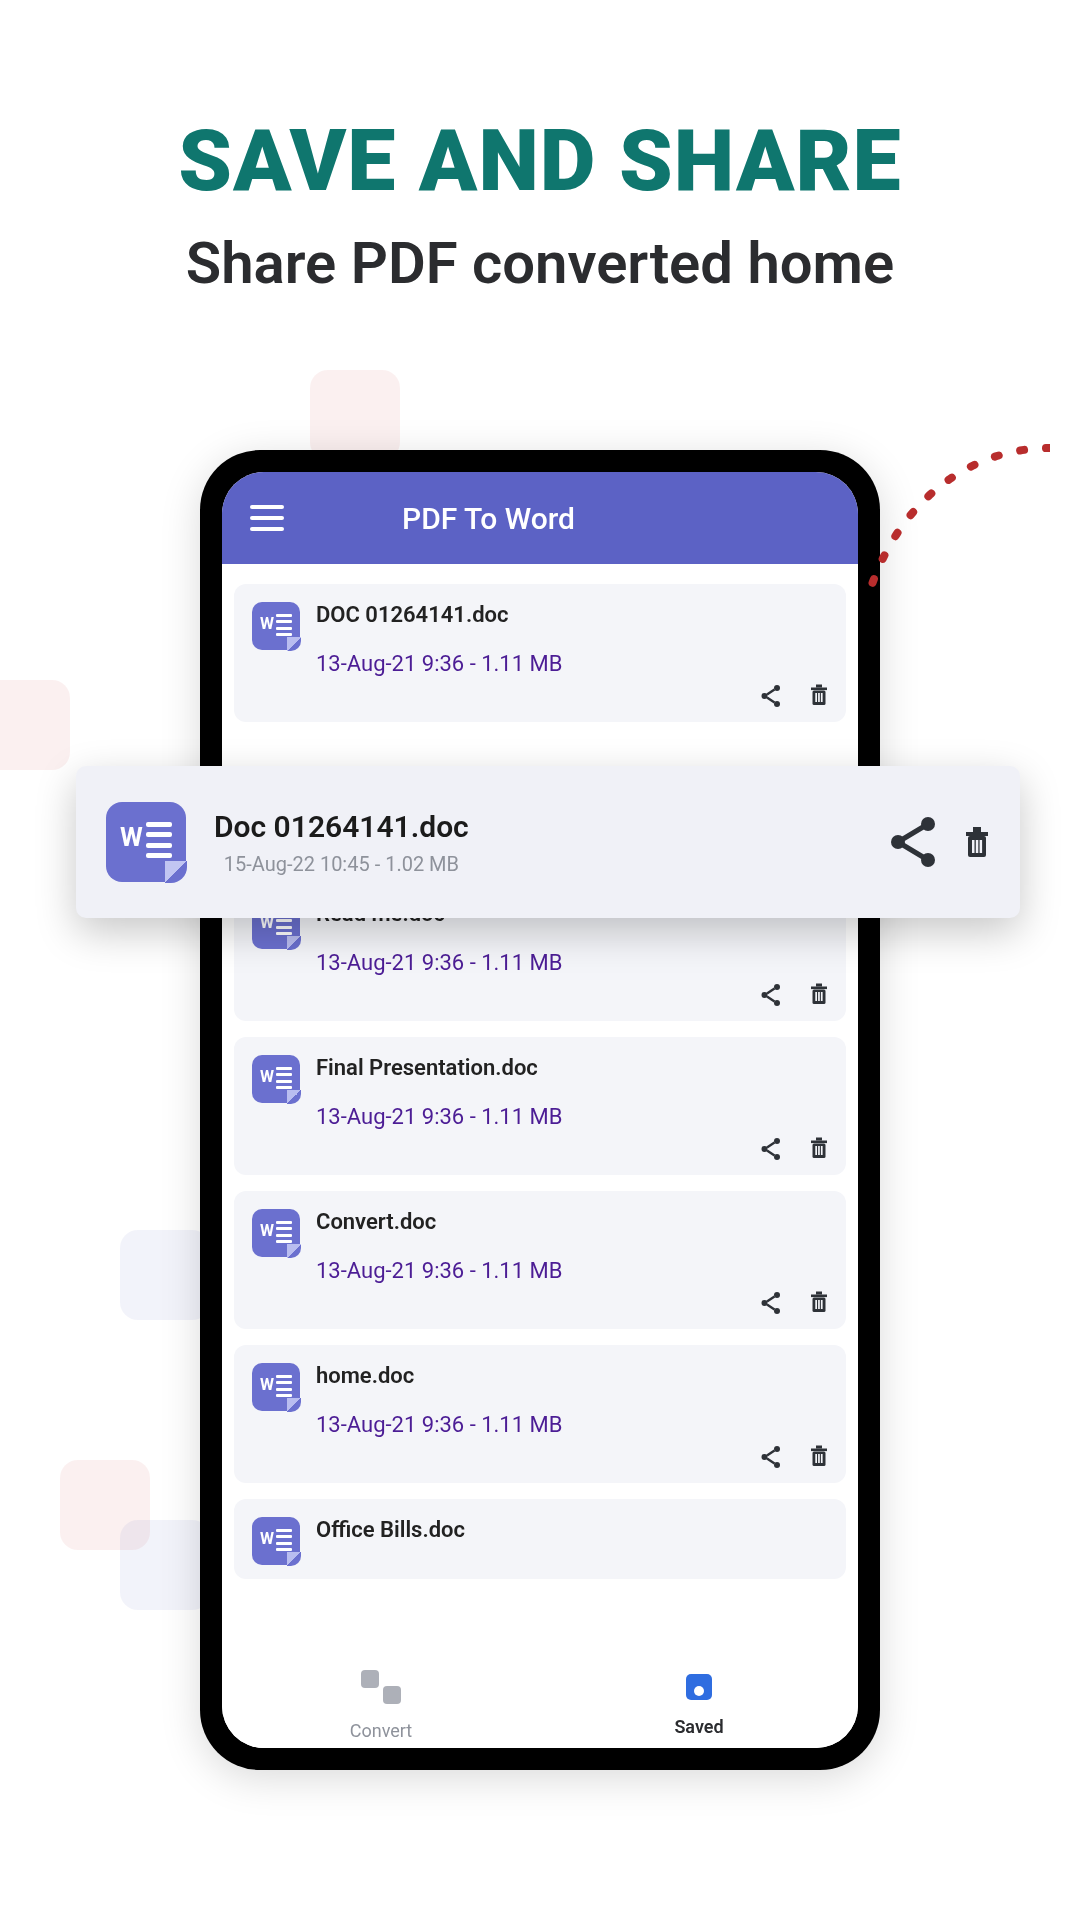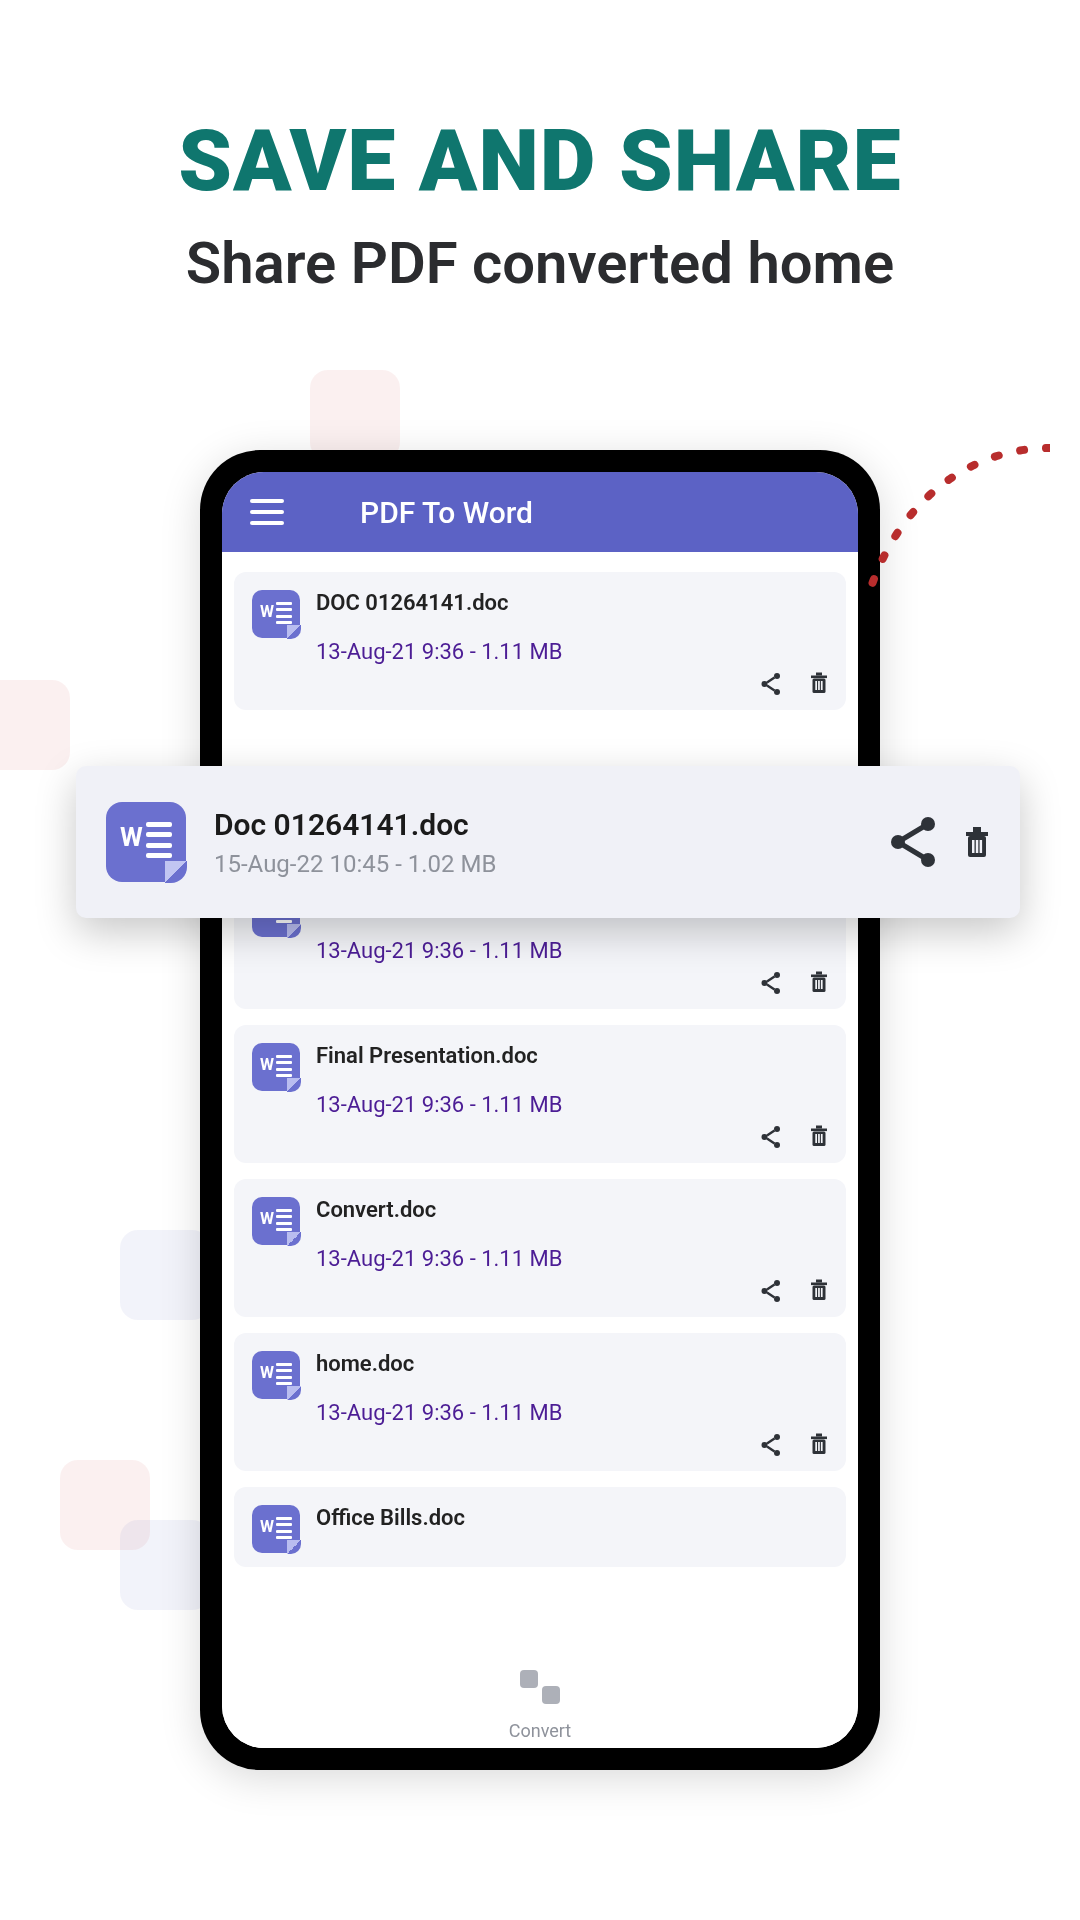--- a/index.html
+++ b/index.html
@@ -28,22 +28,22 @@
       position:absolute; left:50%; top:450px; transform:translateX(-50%);
       width:680px; height:1320px;
       background:#000; border-radius:60px; padding:22px;
       z-index:1; box-shadow:0 8px 40px rgba(0,0,0,.15);
     }
     .phone-inner {
       width:100%; height:100%; background:#fff; border-radius:42px; overflow:hidden;
       display:flex; flex-direction:column; position:relative;
     }
     .app-bar {
-      background:#5c62c5; height:80px; display:flex; align-items:center;
-      padding:4px 28px; gap:76px; color:#fff;
+      background:#5c62c5; height:92px; display:flex; align-items:center;
+      padding:4px 28px; gap:118px; color:#fff;
     }
     .app-bar .menu { width:34px; height:26px; display:flex; flex-direction:column; justify-content:space-between; }
     .app-bar .menu span { display:block; height:4px; background:#fff; border-radius:2px; }
     .app-bar .title { font-size:30px; font-weight:500; }
 
     .list { flex:1; overflow:hidden; padding:20px 12px 0; }
     .card {
       background:#f4f5f9; border-radius:12px; padding:18px 18px 14px;
       margin-bottom:16px; display:flex; flex-direction:column;
     }
@@ -89,21 +89,21 @@
       width:80px; height:80px; border-radius:16px; background:#6b70cf; position:relative; flex-shrink:0;
     }
     .spotlight .big-icon::after{
       content:"W"; position:absolute; left:14px; top:20px; color:#fff; font-size:26px; font-weight:700;
     }
     .spotlight .big-icon .lines{position:absolute; right:14px; top:20px; width:26px; height:36px; display:flex; flex-direction:column; justify-content:space-between;}
     .spotlight .big-icon .lines span{height:5px; background:#fff; border-radius:2px;}
     .spotlight .big-icon .fold{position:absolute; right:-1px; bottom:-1px; width:22px; height:22px;
       background:linear-gradient(135deg,#c1c5f2 50%,#6b70cf 50%); border-radius:0 0 16px 0;}
     .spotlight .txt .name{font-size:30px; font-weight:600; color:#1b1b1b;}
-    .spotlight .txt .sub{font-size:24px; color:#8e929b; margin-top:8px;text-align:center;}
+    .spotlight .txt .sub{font-size:20px; color:#8e929b; margin-top:8px;text-align:center;}
     .spotlight .sp-actions{ margin-left:auto; display:flex; align-items:center; gap:26px;}
   </style>
 </head>
 <body>
 
 <div class="bg-tile red" style="left:-20px; top:680px;"></div>
 <div class="bg-tile red" style="left:880px; top:820px;"></div>
 <div class="bg-tile red" style="left:310px; top:370px;"></div>
 <div class="bg-tile blue" style="left:120px; top:1230px;"></div>
 <div class="bg-tile red" style="left:60px; top:1460px;"></div>
@@ -314,20 +314,24 @@
         </div>
       </div>
 
     <div class="bottom-nav">
       <div class="tab">
         <div class="conv-icon">
             <div class="a"></div>
             <div class="b"></div>
           </div>
         <span>Convert</span>
+      </div>
+      <div class="tab active">
+        <div class="save-icon"></div>
+        <span>Saved</span>
       </div>
     </div>
   </div>
 </div>
 
 <div class="spotlight">
   <div class="big-icon">
     <div class="lines">
         <span></span>
         <span></span>

